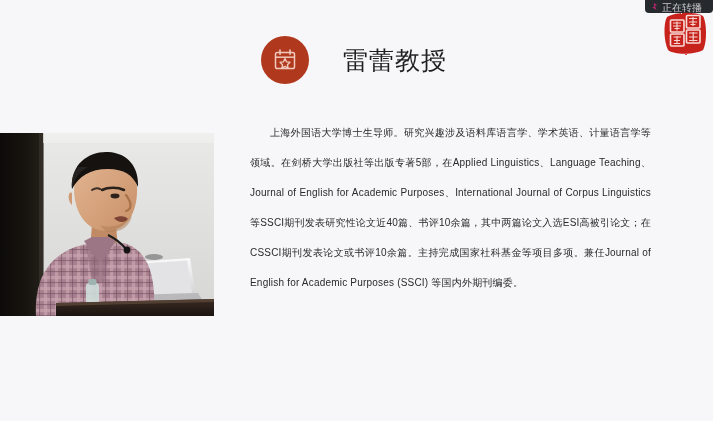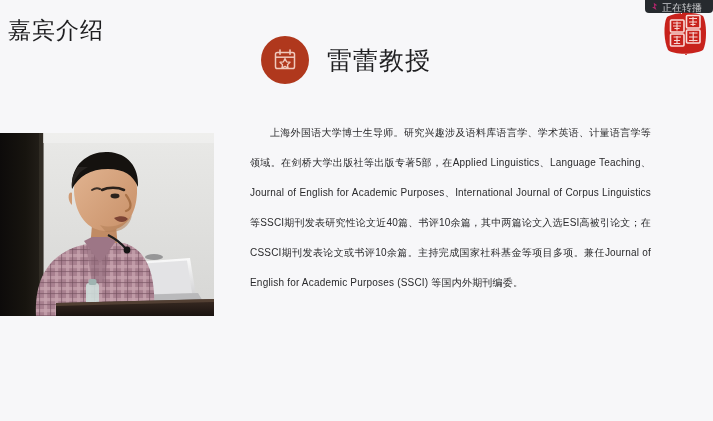--- a/index.html
+++ b/index.html
@@ -101,21 +101,21 @@
     width: 48px;
     height: 48px;
     border-radius: 50%;
     background: #b0381d;
     display: flex;
     align-items: center;
     justify-content: center;
     flex: 0 0 auto;
   }
   #speaker-name {
-    margin-left: 18px;
+    margin-left: 34px;
     font-size: 25px;
     line-height: 30px;
     color: #1f1f21;
     letter-spacing: 1px;
     white-space: nowrap;
     font-weight: 400;
   }
 
   
   #bio {
@@ -130,21 +130,20 @@
     text-justify: inter-ideograph;
     text-indent: 2em;
     letter-spacing: .2px;
   }
 </style>
 </head>
 <body>
 
 <div id="slide">
 
-  <div id="section-title">嘉宾介绍</div>
 
   <div id="speaker-photo">
     <svg width="214" height="183" viewBox="0 0 214 183" xmlns="http://www.w3.org/2000/svg">
       <defs>
         <linearGradient id="wallg" x1="0" y1="0" x2="0" y2="1">
           <stop offset="0%" stop-color="#e9e9e7"></stop>
           <stop offset="100%" stop-color="#d6d6d4"></stop>
         </linearGradient>
         <linearGradient id="curtg" x1="0" y1="0" x2="1" y2="0">
           <stop offset="0%" stop-color="#0d0b0a"></stop>

